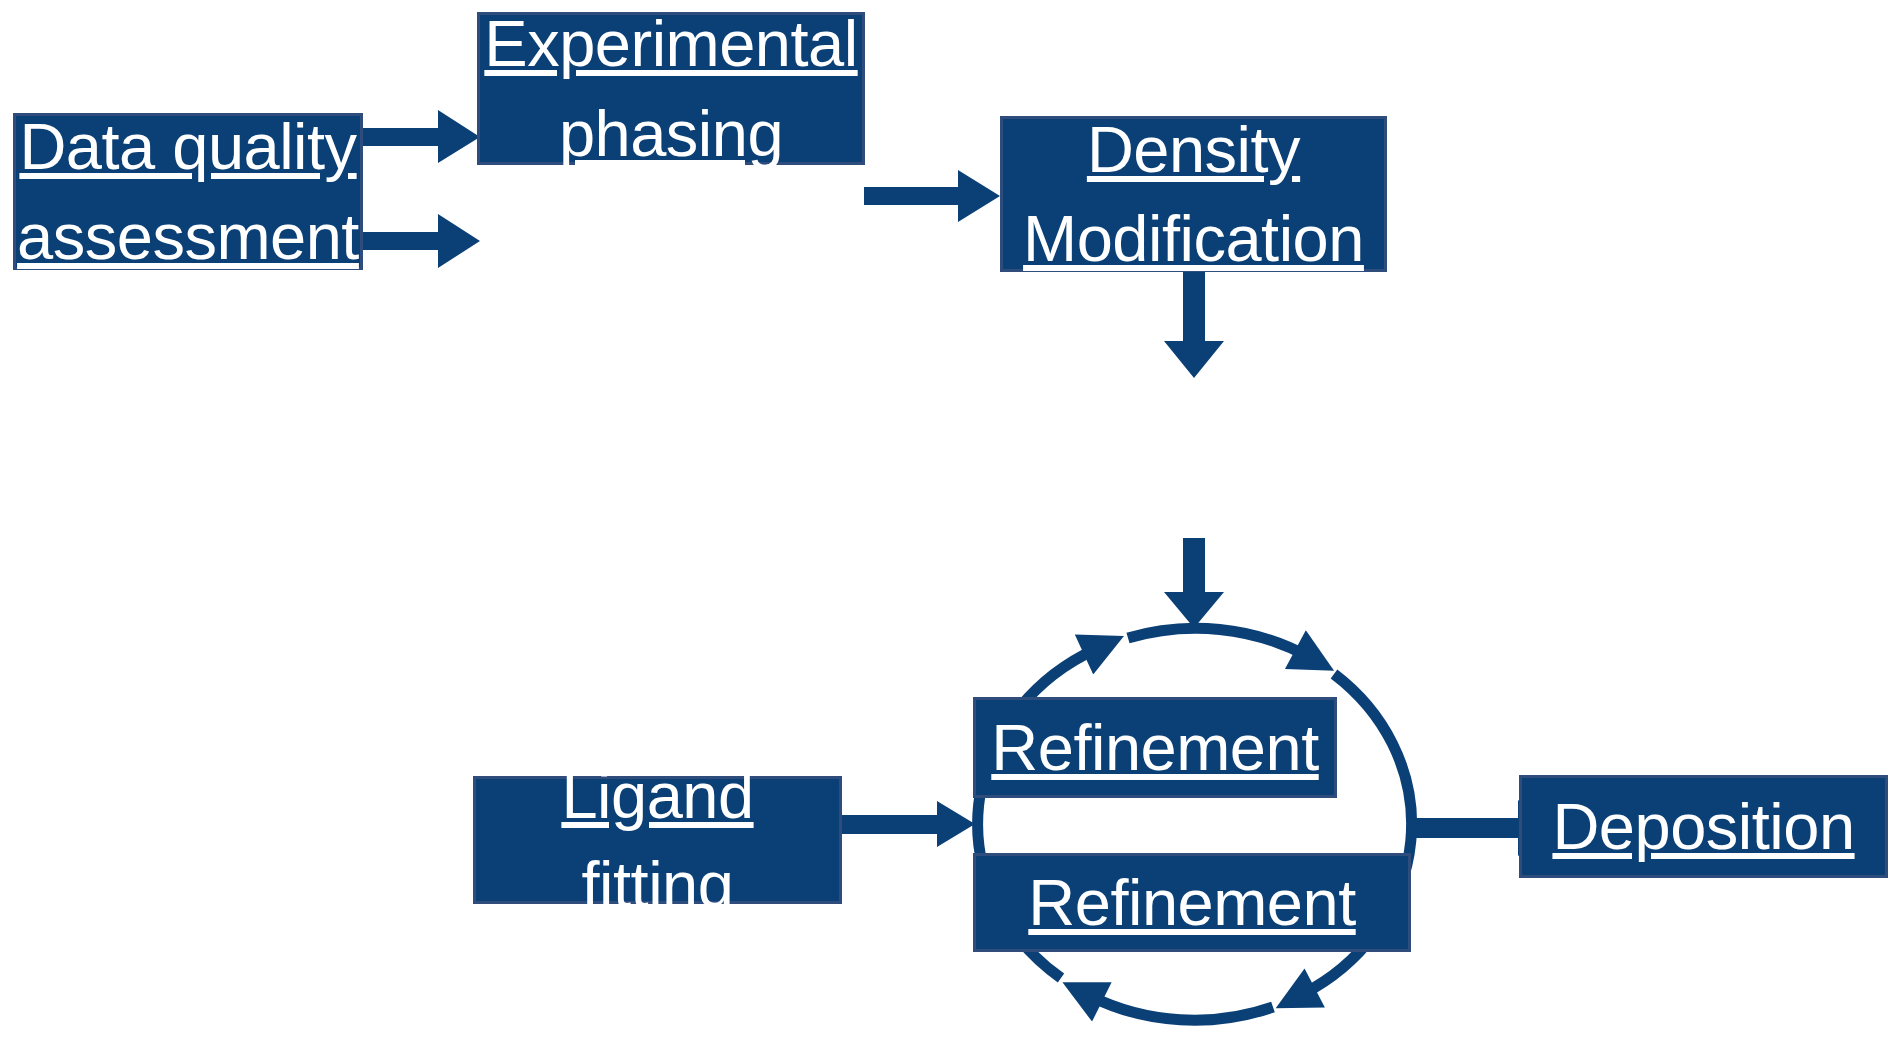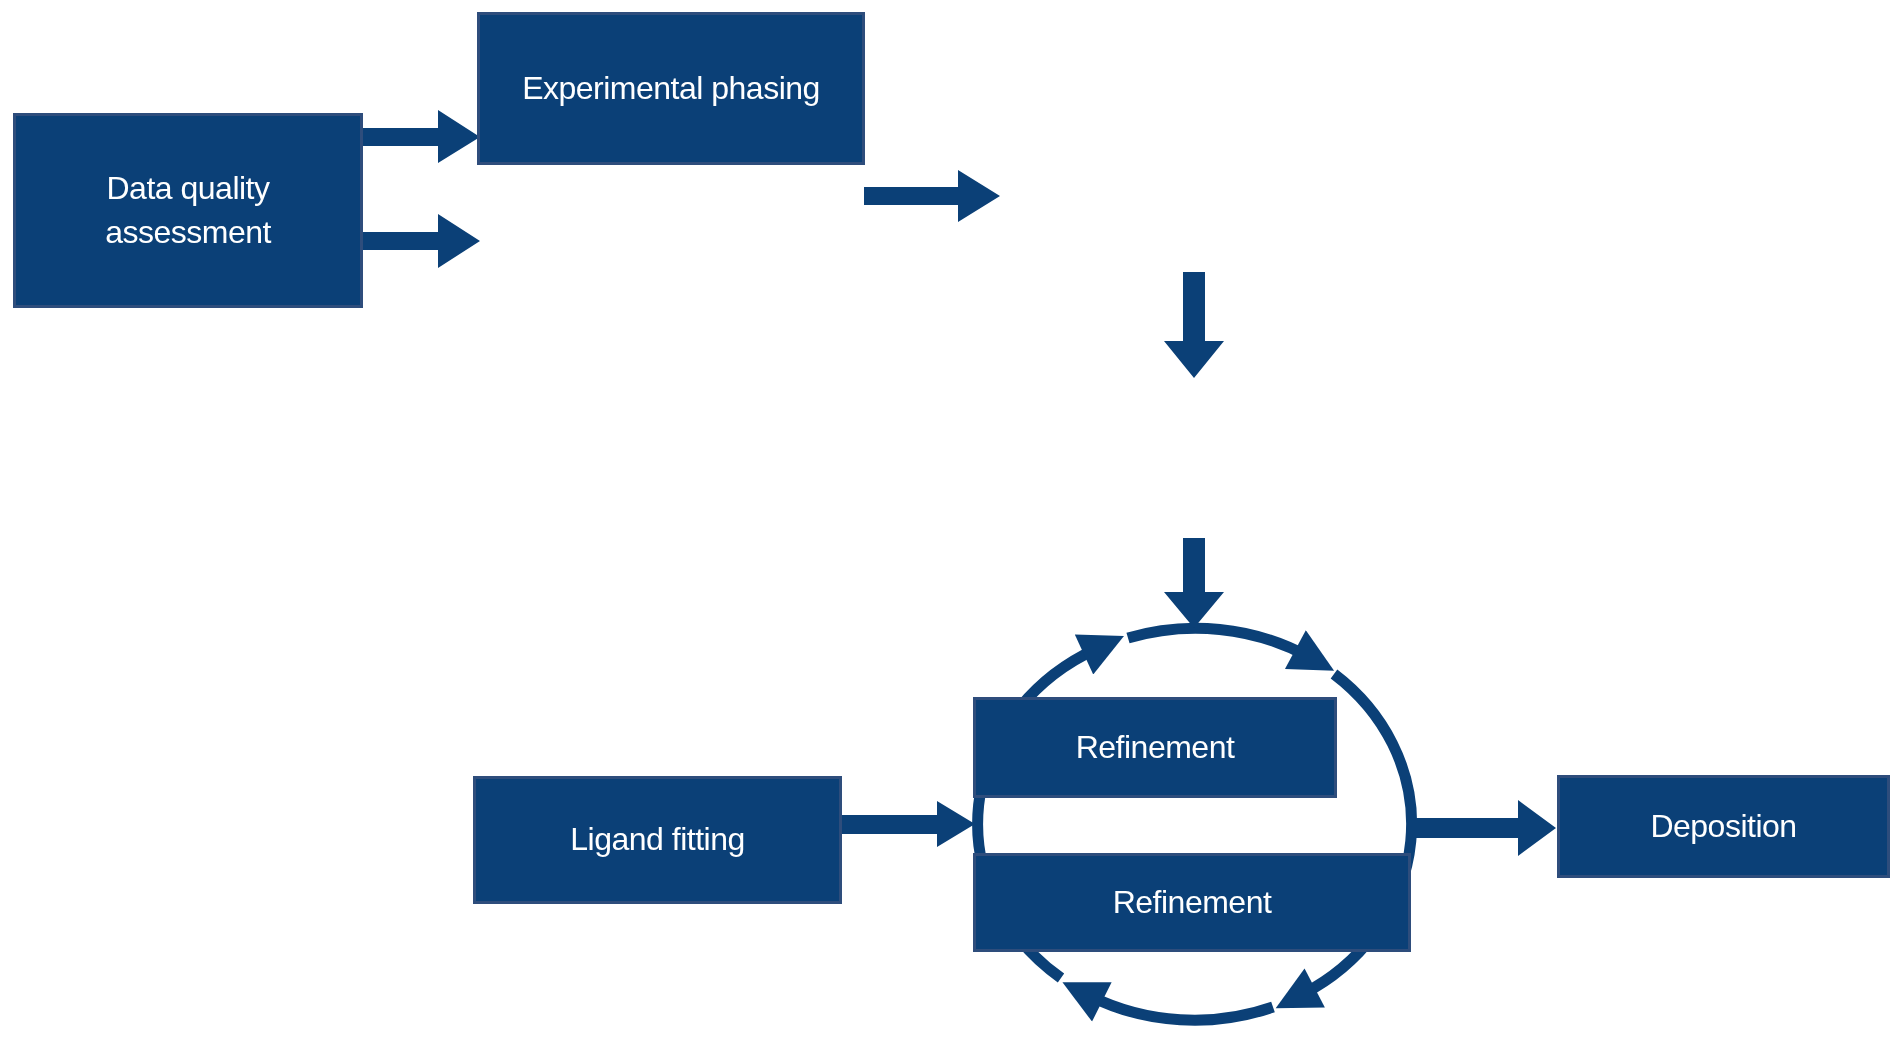--- a/index.html
+++ b/index.html
@@ -18,34 +18,35 @@
     position:absolute;
     box-sizing:border-box;
     background:var(--fill,#0b4077);
     border:3px solid var(--border,#2e4d7c);
     display:flex;align-items:center;justify-content:center;
     text-align:center;
     z-index:2;
   }
   .node-label{
     color:var(--text,#ffffff);
-    font-size:32px;
+    font-size:65px;
     line-height:1.37;
     letter-spacing:-0.5px;
     padding:0 8px;
+    text-decoration:underline;
   }
-  .n1{left:13px;top:113px;width:350px;height:195px}
+  .n1{left:13px;top:113px;width:350px;height:157px}
   .n2{left:477px;top:12px;width:388px;height:153px}
   .n3{left:477px;top:225px;width:387px;height:157px}
   .n4{left:1000px;top:116px;width:387px;height:156px}
   .n5{left:1002px;top:382px;width:385px;height:156px}
   .n6{left:973px;top:697px;width:364px;height:101px}
   .n7{left:973px;top:853px;width:438px;height:99px}
   .n8{left:473px;top:776px;width:369px;height:128px}
-  .n9{left:1557px;top:775px;width:333px;height:103px}
+  .n9{left:1519px;top:775px;width:369px;height:103px}
 </style>
 </head>
 <body>
 
 <div class="stage">
 
   <svg class="layer" viewBox="0 0 1903 1043" aria-hidden="true">
     <defs>
       <marker id="cycle-arrowhead" viewBox="0 0 10 10" refX="3" refY="5" markerWidth="4.3" markerHeight="4" orient="auto" markerUnits="strokeWidth">
         <path d="M0,0 L10,5 L0,10 Z"></path>
@@ -69,20 +70,23 @@
       <polygon points="1411,818 1518,818 1518,800 1556,828 1518,856 1518,838 1411,838"></polygon>
     </g>
   </svg>
 
   <div class="node n1">
     <span class="node-label">Data quality assessment</span>
   </div>
   <div class="node n2">
     <span class="node-label">Experimental phasing</span>
   </div>
+  <div class="node n4">
+    <span class="node-label">Density Modification</span>
+  </div>
   <div class="node n6">
     <span class="node-label">Refinement</span>
   </div>
   <div class="node n7">
     <span class="node-label">Refinement</span>
   </div>
   <div class="node n8">
     <span class="node-label">Ligand fitting</span>
   </div>
   <div class="node n9">

